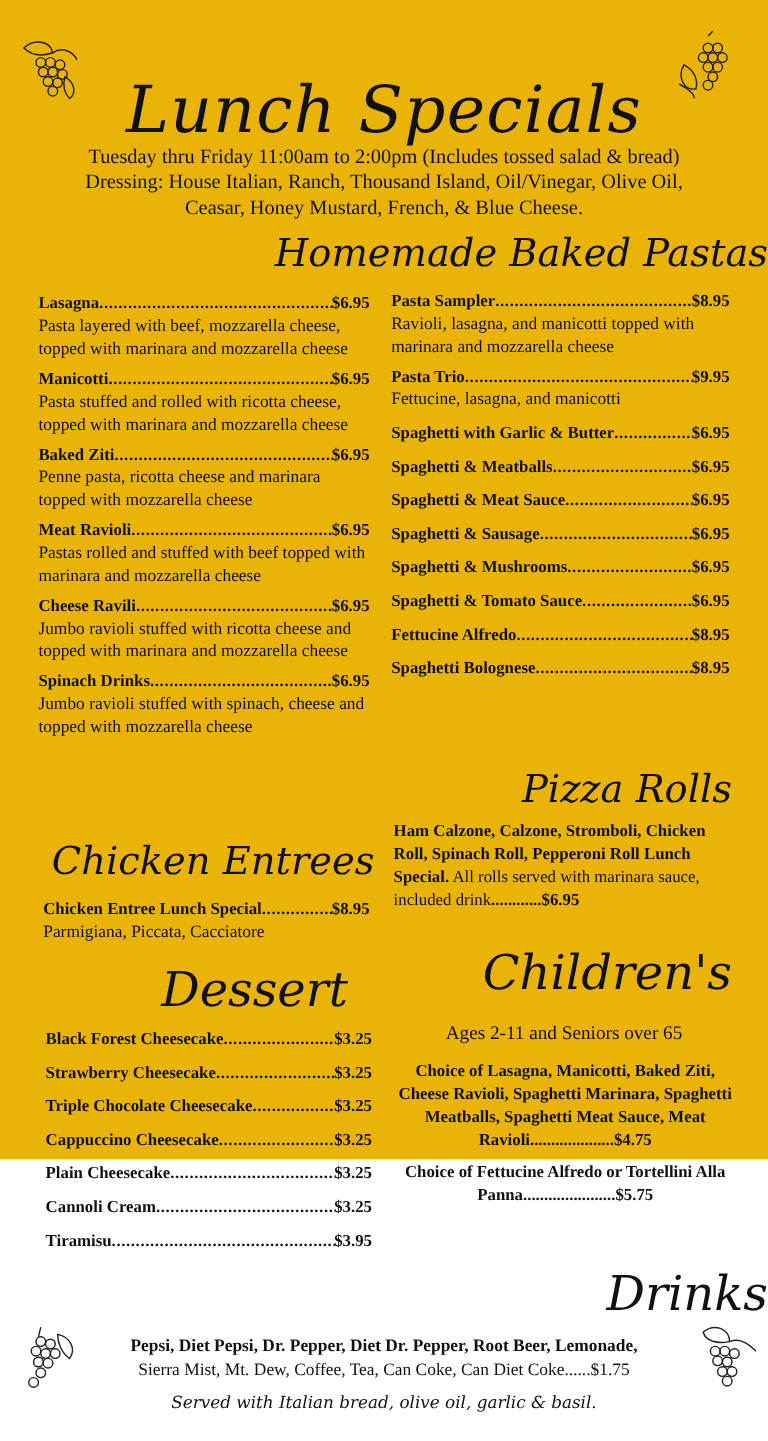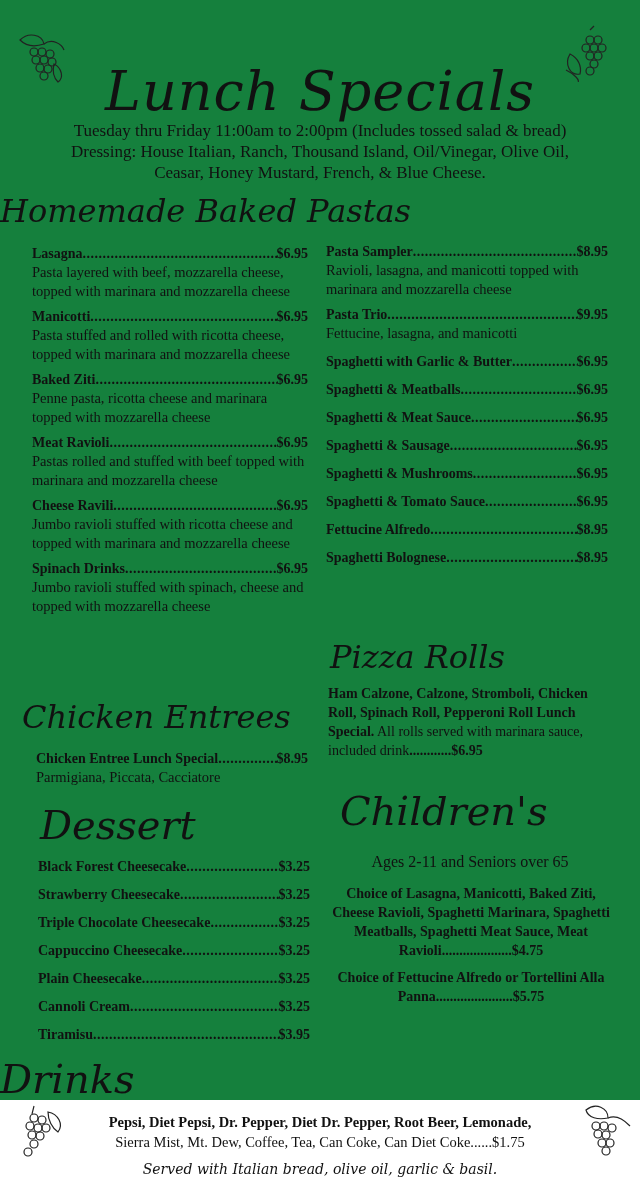--- a/index.html
+++ b/index.html
@@ -1,27 +1,27 @@
 <!DOCTYPE html>
 <html><head>
 <meta charset="utf-8">
 <style>
   html, body { margin: 0; padding: 0; background: #ffffff; }
   body { width: 640px; height: 1201px; position: relative; overflow: hidden;
          font-family: "Liberation Serif", "DejaVu Serif", serif; color: #111; }
-  .page { position: absolute; left: 0; top: 0; width: 640px; height: 1100px; background: #15803d; }
+  .page { position: absolute; left: 0; top: 0; width: 640px; height: 966px; background: #eab308; }
 
   .script { font-family: "DejaVu Serif", "Liberation Serif", serif; font-style: italic; font-weight: normal; color: #111; }
 
   
   .title-main { position: absolute; left: 0; width: 640px; top: 62px; text-align: center; font-size: 54px; line-height: 60px; letter-spacing: 1px; }
   .hdr-line { position: absolute; left: 0; width: 640px; text-align: center; font-size: 17px; line-height: 22px; }
   .grape { position: absolute; width: 56px; height: 58px; }
 
-  .section-title { position: absolute; text-align: left; font-size: 32px; line-height: 38px; }
+  .section-title { position: absolute; text-align: right; font-size: 32px; line-height: 38px; }
   .section-title.big { font-size: 40px; line-height: 50px; font-style: italic; }
 
   .col { position: absolute; }
   .item { margin-bottom: 7px; }
   .row { display: flex; align-items: center; font-weight: bold; font-size: 14px; line-height: 18px; white-space: nowrap; }
   .row .name { flex: 0 0 auto; }
   .row .dots { flex: 1 1 auto; overflow: hidden; letter-spacing: 0.5px; }
   .row .dots::after { content: "........................................................................................................................"; }
   .row .price { flex: 0 0 auto; }
   .desc { font-size: 14.5px; line-height: 19px; font-weight: normal; }

